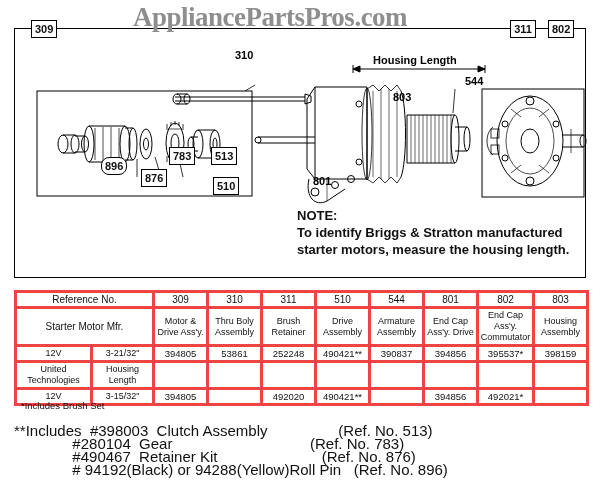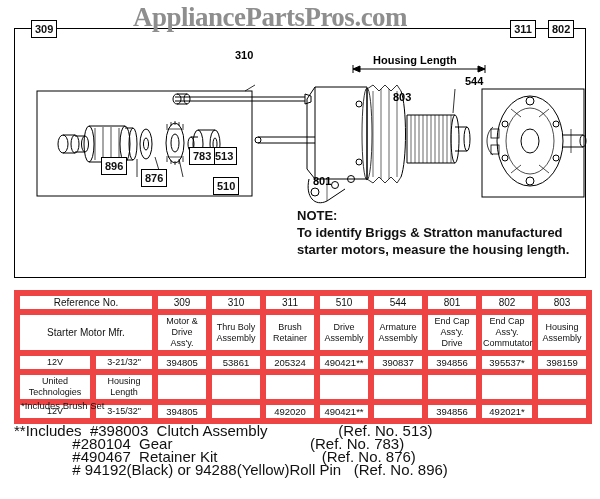--- a/index.html
+++ b/index.html
@@ -79,21 +79,21 @@
   table.parts {
     position: absolute;
     left: 14px;
     top: 290px;
     width: 572px;
     border-collapse: collapse;
     font-size: 9.5px;
     table-layout: fixed;
   }
   table.parts td, table.parts th {
-    border: 6px solid #ef4444;
+    border: 3px solid #ef4444;
     text-align: center;
     vertical-align: middle;
     padding: 1px 1px;
     font-weight: normal;
     line-height: 11px;
   }
   .ref-head { font-weight: bold; font-size: 10px; }
   .num-head { font-weight: bold; font-size: 10px; }
   .desc-cell { font-size: 9px; line-height: 10px; }
   .mfr-cell { font-size: 9px; line-height: 10px; text-align: left; padding-left: 3px; }
@@ -230,23 +230,23 @@
       <path d="M338 40 L345 37 L345 43 Z" fill="#000"></path>
       <path d="M470 40 L463 37 L463 43 Z" fill="#000"></path>
     </g>
   </svg>
 
   <div class="tag" style="left:16px; top:-9px;">309</div>
   <div class="tag" style="left:495px; top:-9px;">311</div>
   <div class="tag" style="left:533px; top:-9px;">802</div>
   <div class="tag" style="left:198px; top:148px;">510</div>
   <div class="tag" style="left:196px; top:118px;">513</div>
-  <div class="tag" style="left:86px; top:128px;">896</div>
+  <div class="tag" style="left:86px; top:128px;border-radius:8px;">896</div>
   <div class="tag" style="left:126px; top:140px;">876</div>
-  <div class="tag" style="left:174px; top:118px;text-align:right;">783</div>
+  <div class="tag" style="left:154px; top:118px;text-align:right;">783</div>
 
   <div class="lbl" style="left:220px; top:20px;">310</div>
   <div class="lbl" style="left:450px; top:46px;">544</div>
   <div class="lbl" style="left:378px; top:62px;">803</div>
   <div class="lbl" style="left:298px; top:146px;">801</div>
   <div class="lbl" style="left:358px; top:25px;">Housing Length</div>
 
   <div class="note">
     <span class="note-title">NOTE:</span>
     <span>To identify Briggs &amp; Stratton manufactured</span><br>
@@ -289,21 +289,21 @@
       <td class="desc-cell">End Cap Ass'y. Drive</td>
       <td class="desc-cell">End Cap Ass'y. Commutator</td>
       <td class="desc-cell">Housing Assembly</td>
     </tr>
 
     <tr>
       <td class="sub-cell">12V</td>
       <td class="sub-cell">3-21/32"</td>
       <td>394805</td>
       <td>53861</td>
-      <td>205324</td>
+      <td>252248</td>
       <td>490421**</td>
       <td>390837</td>
       <td>394856</td>
       <td>395537*</td>
       <td>398159</td>
     </tr>
     <tr>
       <td class="mfr-cell">United Technologies</td>
       <td class="sub-cell">Housing Length</td>
       <td></td>

